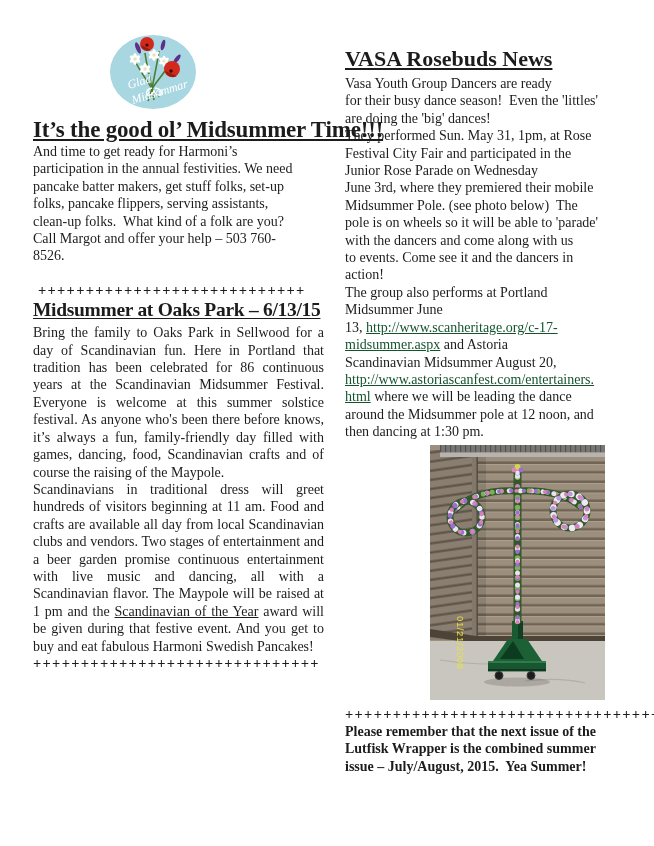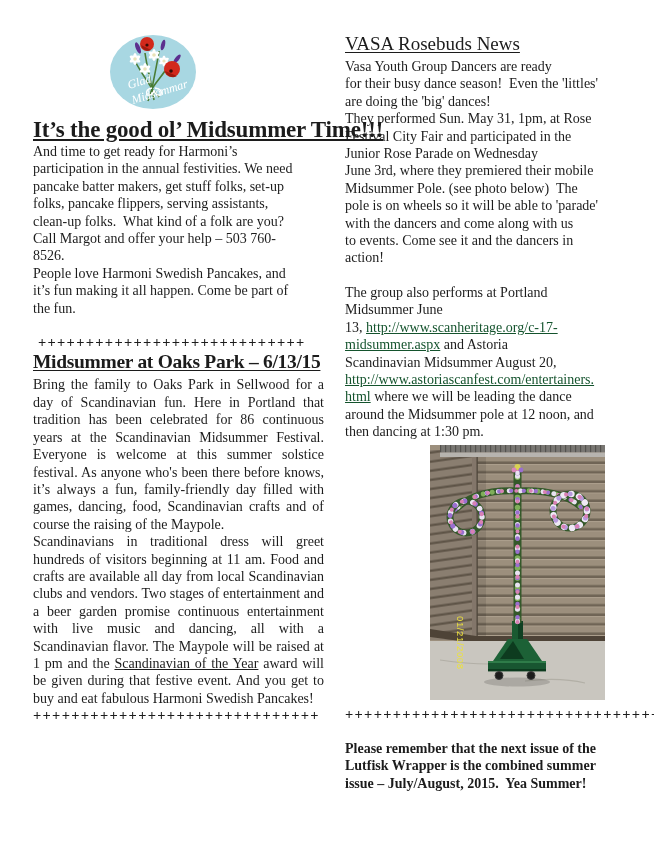--- a/index.html
+++ b/index.html
@@ -7,23 +7,23 @@
     width:654px;height:846px;background:#ffffff;
     font-family:"Liberation Serif", serif;
     color:#1c1c1c;overflow:hidden;
   }
   .page{display:flex;padding:29px 12px 0 33px;gap:21px;}
   .col-left{width:291px;flex:0 0 auto;}
   .col-right{width:296px;flex:0 0 auto;}
   .logo-wrap{margin:4px 0 6px 74px;width:92px;height:78px;}
   .h-left1{font-size:23px;font-weight:700;text-decoration:underline;text-underline-offset:2px;white-space:nowrap;margin:2px 0 0 0;letter-spacing:-0.2px;}
   .h-left2{font-size:19.5px;font-weight:700;text-decoration:underline;text-underline-offset:2px;white-space:nowrap;margin:0 0 3px 0;letter-spacing:-0.3px;}
-  .h-right{font-size:19px;font-weight:400;text-decoration:underline;text-underline-offset:2px;white-space:nowrap;margin:4px 0 3px 0;}
+  .h-right{font-size:22px;font-weight:700;text-decoration:underline;text-underline-offset:2px;white-space:nowrap;margin:17px 0 3px 0;}
   .body-text{font-size:14px;line-height:17.4px;white-space:pre-wrap;margin:0;}
-  .para-gap{margin-top:17px;font-family:Liberation Serif, serif;}
+  .para-gap{font-family:Liberation Serif, serif;}
   .just{text-align:justify;white-space:pre-wrap;}
   .divider{font-size:14.5px;font-weight:600;letter-spacing:1.3px;line-height:17.4px;white-space:pre;margin:17px 0 0 0;}
   .divider.tight{margin-top:0;}
   .u{text-decoration:underline;margin-top:16px;}
   a.doc-link{color:#14532d;text-decoration:underline;cursor:pointer;white-space:pre-wrap;}
   .footer-note{font-weight:700;}
   .photo{margin:4px 0 0 85px;width:175px;height:255px;line-height:0;}
   svg{display:block;}
 </style>
 </head>
@@ -97,23 +97,20 @@
     </div>
 
     <div class="h-left1">It’s the good ol’ Midsummer Time!!!</div>
     <p class="body-text">And time to get ready for Harmoni’s
 participation in the annual festivities. We need
 pancake batter makers, get stuff folks, set-up
 folks, pancake flippers, serving assistants,
 clean-up folks.  What kind of a folk are you?
 Call Margot and offer your help – 503 760-
 8526.</p>
-    <p class="body-text">People love Harmoni Swedish Pancakes, and
-it’s fun making it all happen. Come be part of
-the fun.</p>
     <div class="divider"> ++++++++++++++++++++++++++++</div>
 
     <div class="h-left2">Midsummer at Oaks Park – 6/13/15</div>
     <p class="body-text just"><span>Bring the family to Oaks Park in Sellwood for a day of Scandinavian fun. Here in Portland that tradition has been celebrated for 86 continuous years at the Scandinavian Midsummer Festival. Everyone is welcome at this summer solstice festival. As anyone who's been there before knows, it’s always a fun, family-friendly day filled with games, dancing, food, Scandinavian crafts and of course the raising of the Maypole.
 Scandinavians in traditional dress will greet hundreds of visitors beginning at 11 am. Food and crafts are available all day from local Scandinavian clubs and vendors. Two stages of entertainment and a beer garden promise continuous entertainment with live music and dancing, all with a Scandinavian flavor. The Maypole will be raised at 1 pm and the </span><span class="u">Scandinavian of the Year</span><span> award will be given during that festive event. And you get to buy and eat fabulous Harmoni Swedish Pancakes!</span></p>
     <div class="divider tight">++++++++++++++++++++++++++++++</div>
   </div>
 
   <div class="col-right">
     <div class="h-right">VASA Rosebuds News</div>

